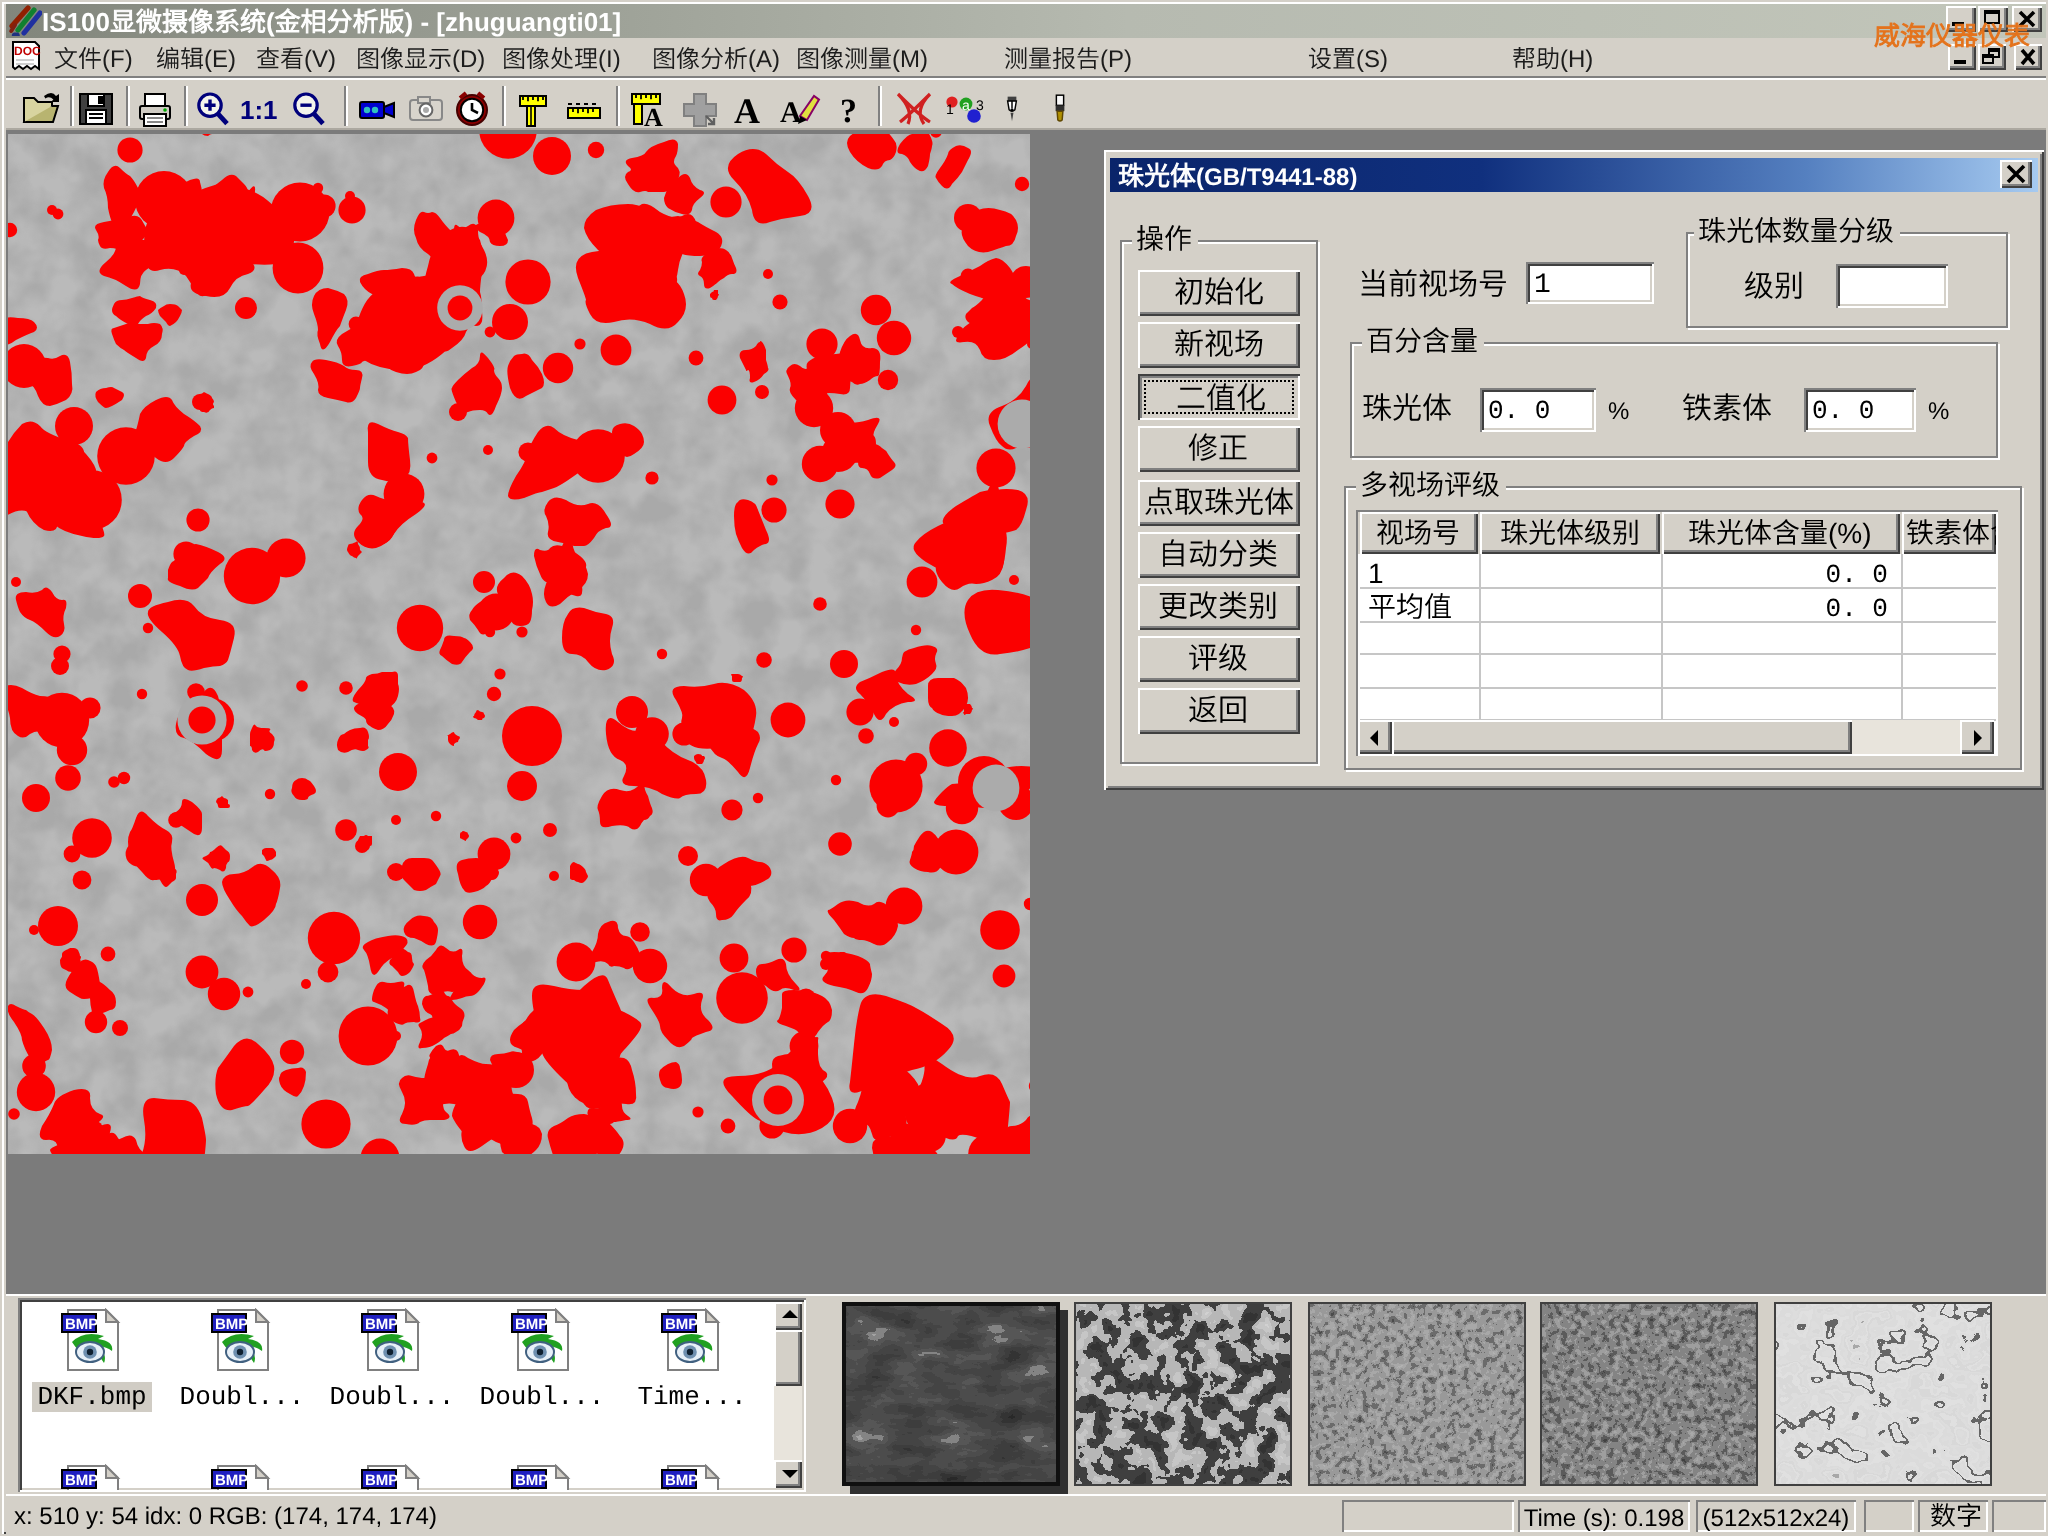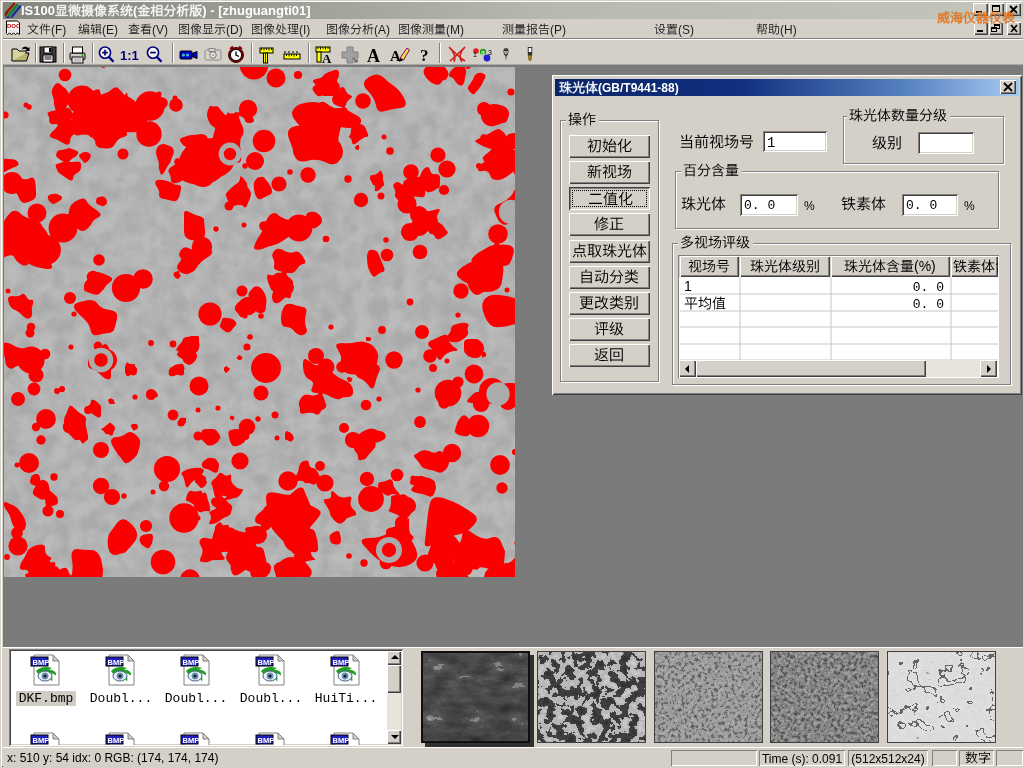--- a/index.html
+++ b/index.html
@@ -922,21 +922,21 @@
 <text x="2.5" y="10.5" font-size="7.5px" font-weight="bold" fill="#fff" font-family="Liberation Sans">BMP</text>
 <path d="M6 17 q6 -6 16 -3 l-3 1.5 q8 1 7 6 q-4 -3 -8 -2 q6 3 4 8 q-3 -5 -7 -5 q-6 0 -9 -5.5" fill="#20a020"></path>
 <ellipse cx="15" cy="22" rx="7" ry="5" fill="#e8f0f8" stroke="#406080"></ellipse>
 <circle cx="15" cy="22" r="3.4" fill="#7090b0"></circle>
       <circle cx="15" cy="22" r="1.6" fill="#102030"></circle>
 </svg>
     <div class="abs" style="left:15px;top:690px;width:60px;background:#d0ccc4;font-size:13px;text-align:center;font-family:'Liberation Mono',monospace;white-space:nowrap">DKF.bmp</div>
     <div class="abs" style="left:86px;top:690px;width:68px;font-size:13px;text-align:center;font-family:'Liberation Mono',monospace;white-space:nowrap">Doubl...</div>
     <div class="abs" style="left:161px;top:690px;width:68px;font-size:13px;text-align:center;font-family:'Liberation Mono',monospace;white-space:nowrap">Doubl...</div>
     <div class="abs" style="left:236px;top:690px;width:68px;font-size:13px;text-align:center;font-family:'Liberation Mono',monospace;white-space:nowrap">Doubl...</div>
-    <div class="abs" style="left:311px;top:690px;width:68px;font-size:13px;text-align:center;font-family:'Liberation Mono',monospace;white-space:nowrap">HuiTi...</div>
+    <div class="abs" style="left:311px;top:690px;width:68px;font-size:13px;text-align:center;font-family:'Liberation Mono',monospace;white-space:nowrap">Time...</div>
     <svg class="abs" style="left:29px;top:731px" width="32" height="13" viewBox="0 0 32 13">
 <path d="M4 1 h19 l6 6 v24 h-25 Z" fill="#fff" stroke="#808080"></path>
 <path d="M23 1 l6 6 h-6 Z" fill="#d4d0c8" stroke="#808080"></path>
 <rect x="1" y="3" width="17" height="9" fill="#2020c0" stroke="#000"></rect>
 <text x="2.5" y="10.5" font-size="7.5px" font-weight="bold" fill="#fff" font-family="Liberation Sans">BMP</text>
 <path d="M6 17 q6 -6 16 -3 l-3 1.5 q8 1 7 6 q-4 -3 -8 -2 q6 3 4 8 q-3 -5 -7 -5 q-6 0 -9 -5.5" fill="#20a020"></path>
 <ellipse cx="15" cy="22" rx="7" ry="5" fill="#e8f0f8" stroke="#406080"></ellipse>
 <circle cx="15" cy="22" r="3.4" fill="#7090b0"></circle>
       <circle cx="15" cy="22" r="1.6" fill="#102030"></circle>
 </svg>
@@ -1059,21 +1059,21 @@
     <svg class="abs" style="left:769px;top:650px;border:1px solid #404040" width="109" height="92">
       <rect width="109" height="92" filter="url(#th4)"></rect>
     </svg>
     <svg class="abs" style="left:886px;top:650px;border:1px solid #404040" width="109" height="92">
       <rect width="109" height="92" filter="url(#th5)"></rect>
     </svg>
     <div class="abs" style="left:2px;top:746px;width:1020px;height:20px;background:#d4d0c8;box-shadow:inset 0 1px 0 #fff"></div>
     <div class="abs" style="left:6px;top:750px;font-size:12px;color:#000">x: 510 y: 54 idx: 0 RGB: (174, 174, 174)</div>
     <div class="abs field" style="left:670px;top:749px;width:86px;height:16px"></div>
     <div class="abs field" style="left:758px;top:749px;width:86px;height:16px"></div>
-    <div class="abs" style="left:760px;top:751px;width:82px;font-size:12px;text-align:center">Time (s): 0.091</div>
+    <div class="abs" style="left:760px;top:751px;width:82px;font-size:12px;text-align:center">Time (s): 0.198</div>
     <div class="abs field" style="left:847px;top:749px;width:80px;height:16px"></div>
     <div class="abs" style="left:849px;top:751px;width:76px;font-size:12px;text-align:center">(512x512x24)</div>
     <div class="abs field" style="left:931px;top:749px;width:25px;height:16px"></div>
     <div class="abs field" style="left:958px;top:749px;width:35px;height:16px"></div>
     <div class="abs field" style="left:995px;top:749px;width:27px;height:16px"></div>
     <svg style="position:absolute;left:964px;top:750px;overflow:visible" width="27" height="18">
       <use href="#u6570" transform="translate(0.0 11.4) scale(0.130 -0.130)" fill="#000"></use>
       <use href="#u5b57" transform="translate(13.0 11.4) scale(0.130 -0.130)" fill="#000"></use>
     </svg>
   </div>

